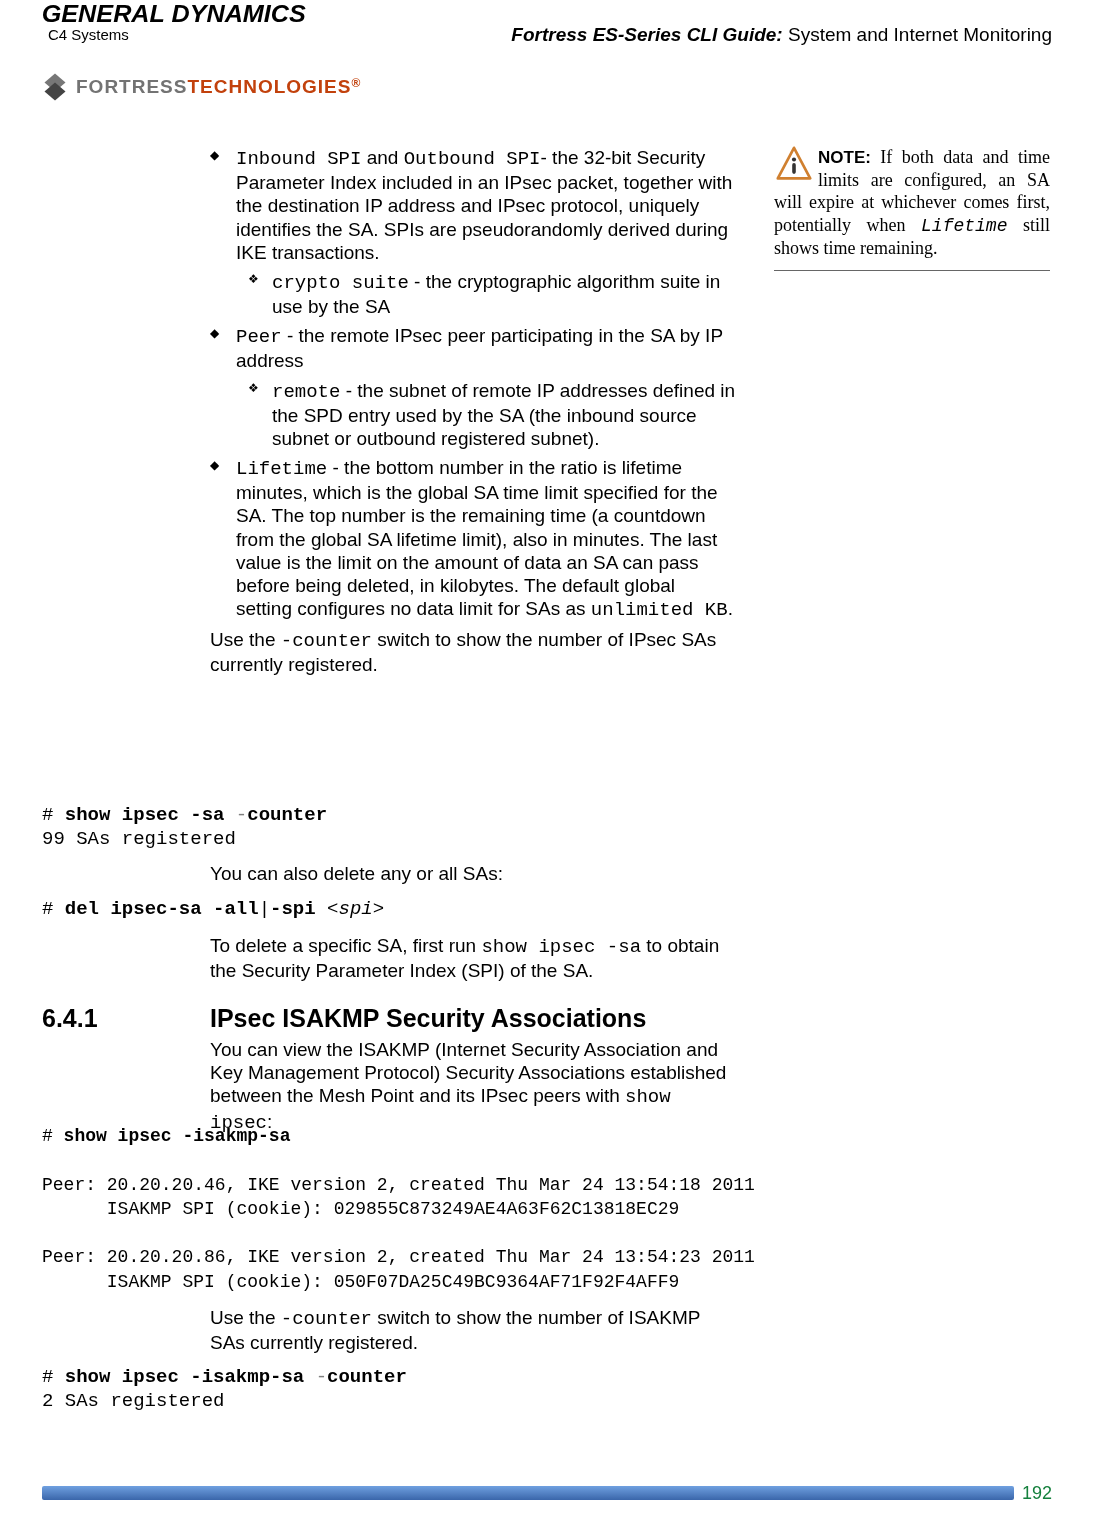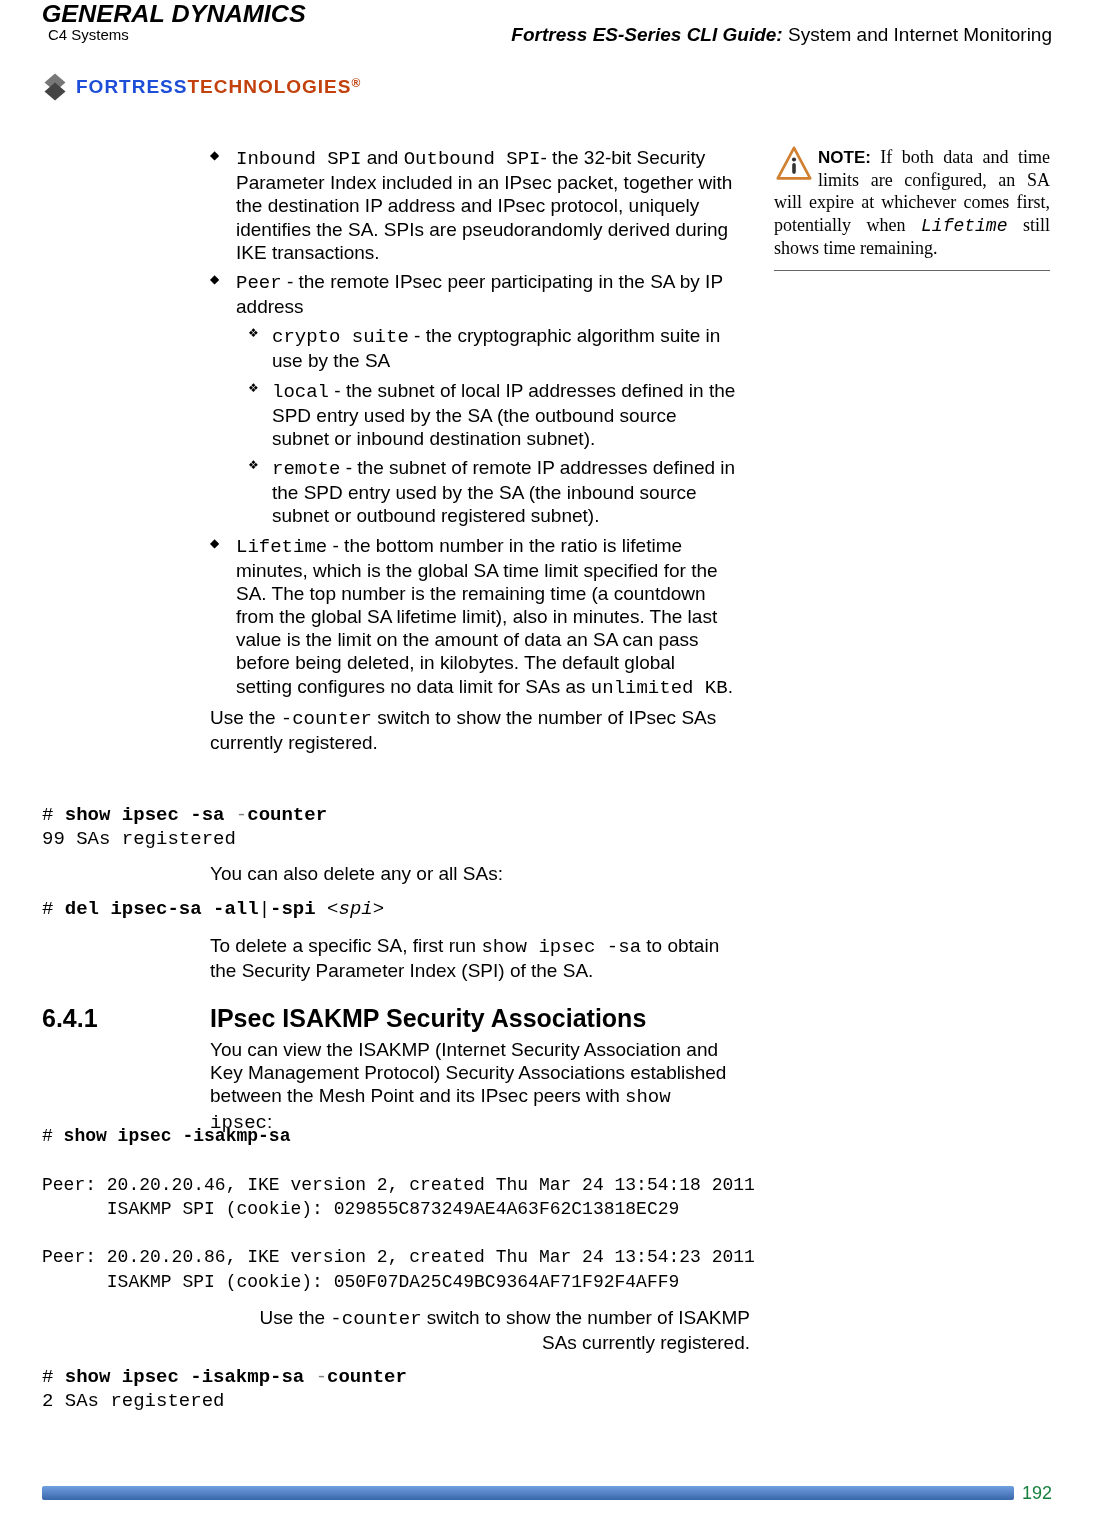--- a/index.html
+++ b/index.html
@@ -59,21 +59,21 @@
   }
   .logo-fort .ft-icon {
     width: 30px;
     height: 30px;
     margin-right: 6px;
   }
   .logo-fort .ft-txt {
     font-size: 19px;
     font-weight: 900;
     letter-spacing: 1px;
-    color: #1d4ed8;
+    color: #737373;
   }
   .logo-fort .ft-grey {
     color: #c2410c;
     font-weight: 900;
   }
   
   .main-col {
     position: absolute;
     left: 210px;
     top: 146px;
@@ -194,30 +194,27 @@
     </svg>
     <div>
       <span class="ft-txt">FORTRESS</span><span class="ft-txt ft-grey">TECHNOLOGIES</span><span class="ft-grey" style="font-size:12px; vertical-align:super;">®</span>
     </div>
   </div>
 
   <div class="main-col">
     <div class="li lvl1 bullet-diamond-filled">
       <span class="code">Inbound SPI</span><span> and </span><span class="code">Outbound SPI</span><span>- the 32-bit Security Parameter Index included in an IPsec packet, together with the destination IP address and IPsec protocol, uniquely identifies the SA. SPIs are pseudorandomly derived during IKE transactions.</span>
     </div>
+    <div class="li lvl2 bullet-diamond-out">
+      <span class="code">crypto suite</span><span> - the cryptographic algorithm suite in use by the SA</span>
+    </div>
     <div class="li lvl1 bullet-diamond-filled">
       <span class="code">Peer</span><span> - the remote IPsec peer participating in the SA by IP address</span>
     </div>
     <div class="li lvl2 bullet-diamond-out">
-      <span class="code">crypto suite</span><span> - the cryptographic algorithm suite in use by the SA</span>
-    </div>
-    <div class="li lvl2 bullet-diamond-out">
-      <span class="code">local</span><span> - the subnet of local IP addresses defined in the SPD entry used by the SA (the outbound source subnet or inbound destination subnet).</span>
-    </div>
-    <div class="li lvl2 bullet-diamond-out">
       <span class="code">remote</span><span> - the subnet of remote IP addresses defined in the SPD entry used by the SA (the inbound source subnet or outbound registered subnet).</span>
     </div>
     <div class="li lvl1 bullet-diamond-filled">
       <span class="code">Lifetime</span><span> - the bottom number in the ratio is lifetime minutes, which is the global SA time limit specified for the SA. The top number is the remaining time (a countdown from the global SA lifetime limit), also in minutes. The last value is the limit on the amount of data an SA can pass before being deleted, in kilobytes. The default global setting configures no data limit for SAs as </span><span class="code">unlimited KB</span><span>.</span>
     </div>
     <div class="para">
       <span>Use the </span><span class="code">-counter</span><span> switch to show the number of IPsec SAs currently registered.</span>
     </div>
   </div>
 
@@ -242,21 +239,21 @@
   </div>
 
   <div class="codeblock" style="top:1124px; font-size:18px; line-height:1.35;"><span># </span><span class="b">show ipsec -isakmp-sa</span>
 
 <span>Peer: 20.20.20.46, IKE version 2, created Thu Mar 24 13:54:18 2011</span>
 <span>      ISAKMP SPI (cookie): 029855C873249AE4A63F62C13818EC29</span>
 
 <span>Peer: 20.20.20.86, IKE version 2, created Thu Mar 24 13:54:23 2011</span>
 <span>      ISAKMP SPI (cookie): 050F07DA25C49BC9364AF71F92F4AFF9</span></div>
 
-  <div style="position:absolute; left:224px; top:1306px; width:526px; font-size:19px; line-height:1.22;text-align:right;">
+  <div style="position:absolute; left:210px; top:1306px; width:526px; font-size:19px; line-height:1.22;">
     <span>Use the </span><span class="code">-counter</span><span> switch to show the number of ISAKMP SAs currently registered.</span>
   </div>
 
   <div class="codeblock" style="top:1366px;"><span># </span><span class="b">show ipsec -isakmp-sa </span><span class="grey">-</span><span class="b">counter</span>
 <span>2 SAs registered</span></div>
 
   <div class="side-note">
     <svg class="icon" viewBox="0 0 40 40">
       <polygon points="20,2 38,36 2,36" fill="none" stroke="#d08030" stroke-width="3" stroke-linejoin="round"></polygon>
       <circle cx="20" cy="15" r="2.3" fill="#333"></circle>

